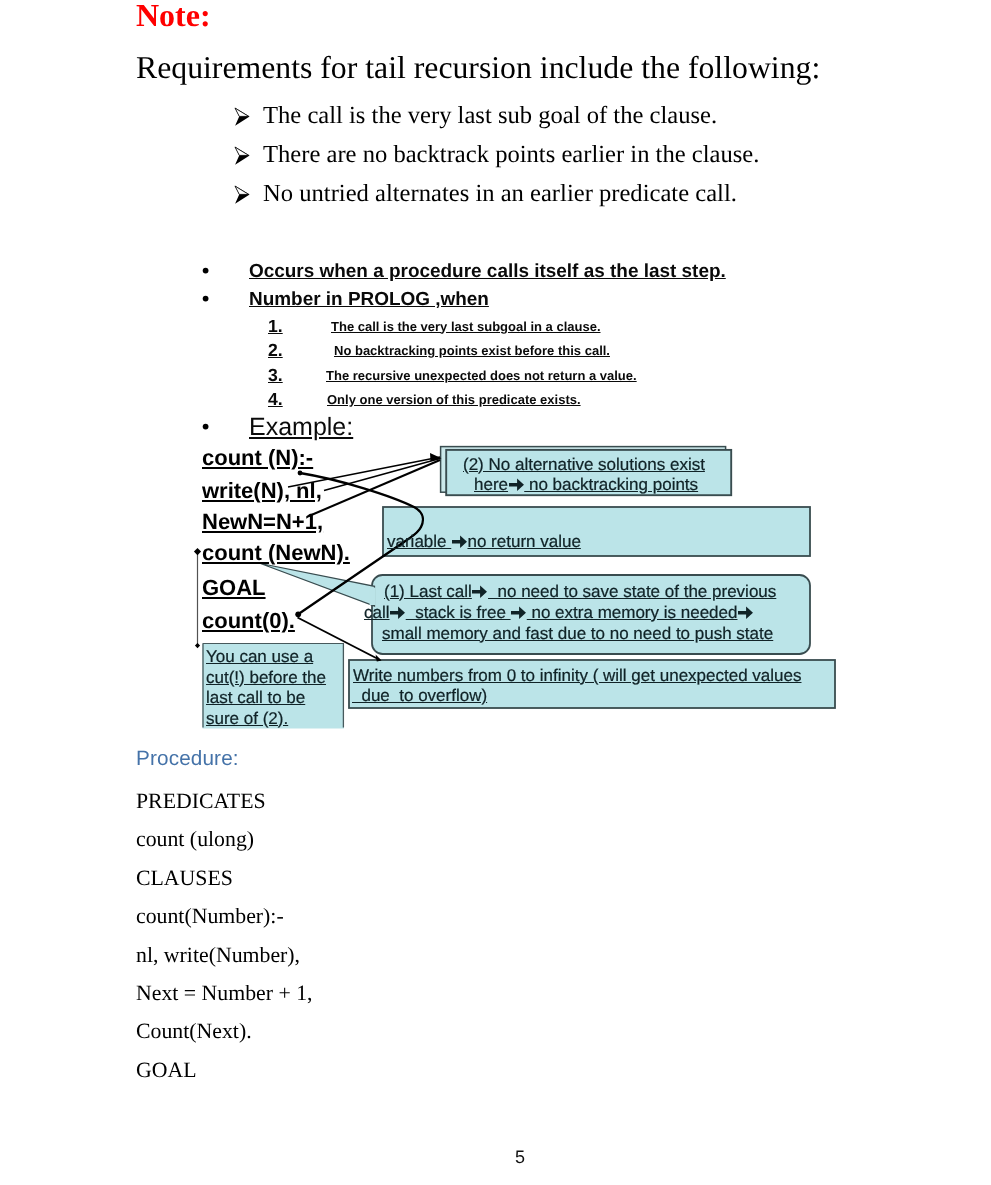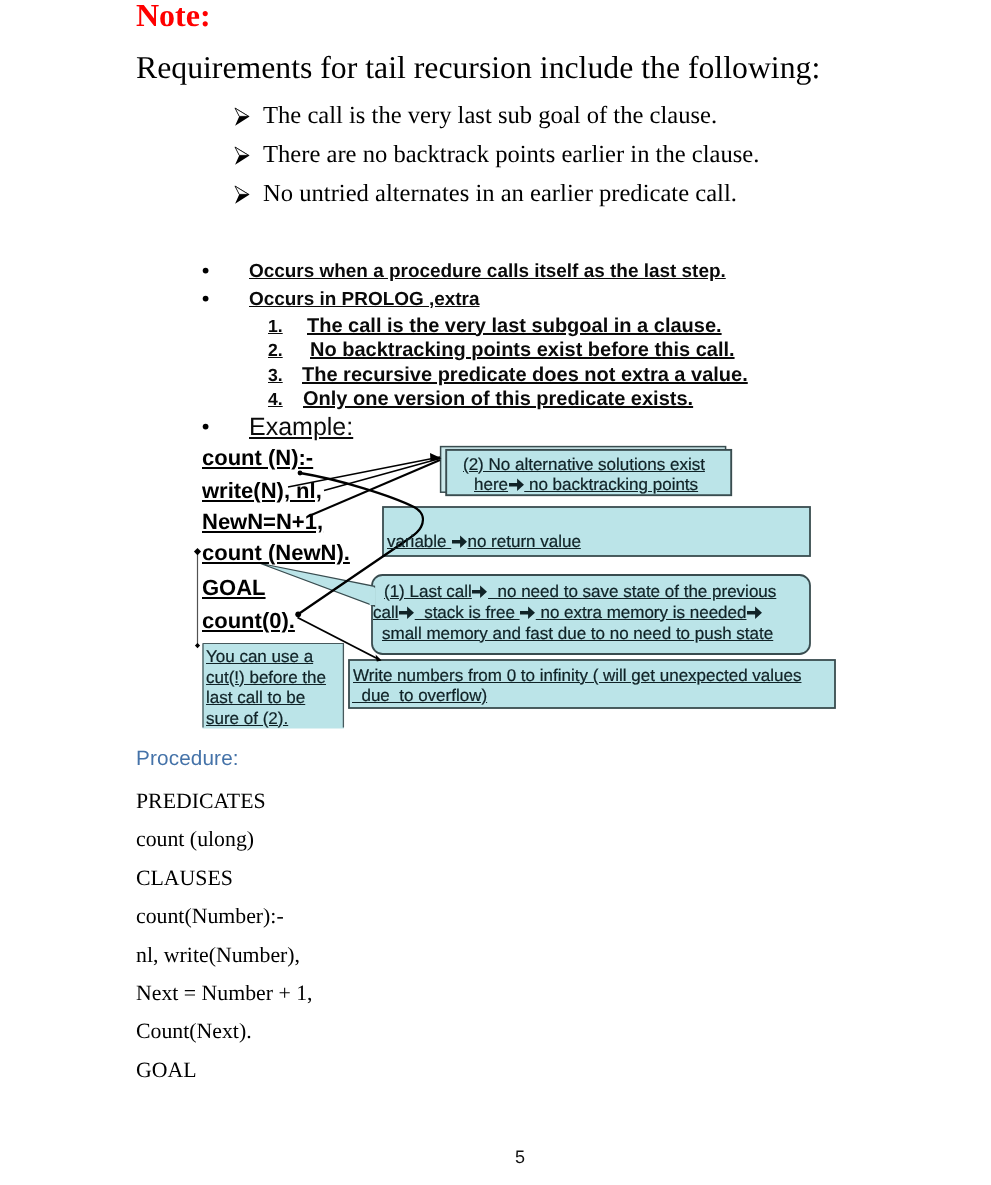--- a/index.html
+++ b/index.html
@@ -21,21 +21,21 @@
   .figsvg{position:absolute;left:0;top:0;}
 
   .proc{position:absolute;left:136px;top:746px;font-size:20.7px;line-height:26px;
         font-weight:normal;color:#4472a8;font-family:"Liberation Sans",sans-serif;letter-spacing:0.15px;}
   .codeblock{position:absolute;left:136px;top:782px;}
   .cl{height:38.4px;font-size:21.8px;line-height:38.4px;color:#000;white-space:nowrap;}
 
   .fx{position:absolute;white-space:pre;font-family:"Liberation Sans",sans-serif;color:#111;text-decoration:underline;}
   .fb1{font-size:18.95px;line-height:20px;font-weight:bold;}
   .fnum{font-size:17.6px;line-height:19px;font-weight:bold;}
-  .fnt{font-size:20px;line-height:19px;font-weight:bold;}
+  .fnt{font-size:13px;line-height:19px;font-weight:bold;margin-left:24px;}
   .fex{font-size:25px;line-height:20px;}
   .fcode{font-size:22px;line-height:26px;font-weight:bold;color:#000;}
   .fcb{font-size:17.0px;line-height:19px;color:#16282c;-webkit-text-stroke:0.22px #16282c;}
   .warrow{display:inline-block;vertical-align:-0.11em;margin:0 0.5px;}
   .pageno{position:absolute;left:0;top:1147px;width:1040px;text-align:center;
           font-size:18px;font-family:"Liberation Sans",sans-serif;color:#111;}
 </style>
 </head>
 <body>
 
@@ -101,28 +101,28 @@
       <circle cx="205.6" cy="270.6" r="2.9" fill="#000"></circle>
       <circle cx="205.6" cy="298.6" r="2.9" fill="#000"></circle>
       <circle cx="205.6" cy="426.6" r="2.9" fill="#000"></circle>
 
       <line x1="197.5" y1="551" x2="197.5" y2="646" stroke="#555" stroke-width="1.2"></line>
       <path d="M 197.5 548 l 3.6 3.6 l -3.6 3.6 l -3.6 -3.6 z" fill="#000"></path>
       <path d="M 197.5 643 l 2.6 2.6 l -2.6 2.6 l -2.6 -2.6 z" fill="#000"></path>
     </svg>
 
     <div class="fx fb1" style="left:249px;top:262px">Occurs when a procedure calls itself as the last step.</div>
-    <div class="fx fb1" style="left:249px;top:290px">Occurs in PROLOG ,extra</div>
+    <div class="fx fb1" style="left:249px;top:290px">Number in PROLOG ,when</div>
 
     <div class="fx fnum" style="left:268px;top:316.5px">1.</div>
     <div class="fx fnt" style="left:307px;top:316.5px">The call is the very last subgoal in a clause.</div>
     <div class="fx fnum" style="left:268px;top:341.3px">2.</div>
     <div class="fx fnt" style="left:310px;top:341.3px">No backtracking points exist before this call.</div>
     <div class="fx fnum" style="left:268px;top:365.6px">3.</div>
-    <div class="fx fnt" style="left:302px;top:365.6px">The recursive predicate does not extra a value.</div>
+    <div class="fx fnt" style="left:302px;top:365.6px">The recursive unexpected does not return a value.</div>
     <div class="fx fnum" style="left:268px;top:390.4px">4.</div>
     <div class="fx fnt" style="left:303px;top:390.4px">Only one version of this predicate exists.</div>
 
     <div class="fx fex" style="left:249px;top:416.5px">Example:</div>
 
     <div class="fx fcode" style="left:202px;top:444.5px">count (N):-</div>
     <div class="fx fcode" style="left:202px;top:477.5px">write(N), nl,</div>
     <div class="fx fcode" style="left:202px;top:508.5px">NewN=N+1,</div>
     <div class="fx fcode" style="left:202px;top:540px">count (NewN).</div>
     <div class="fx fcode" style="left:202px;top:575px">GOAL</div>
@@ -133,21 +133,21 @@
           <path d="M0 4.9 H8.1 V0.5 L15.0 6.7 L8.1 12.9 V8.5 H0 Z" fill="currentColor"></path>
         </svg> no backtracking points</div>
 
     <div class="fx fcb" style="left:387px;top:532px">variable <svg class="warrow" viewBox="0 0 15.2 13.4" width="15.2" height="13.4" aria-hidden="true">
           <path d="M0 4.9 H8.1 V0.5 L15.0 6.7 L8.1 12.9 V8.5 H0 Z" fill="currentColor"></path>
         </svg>no return value</div>
 
     <div class="fx fcb" style="left:384px;top:582px">(1) Last call<svg class="warrow" viewBox="0 0 15.2 13.4" width="15.2" height="13.4" aria-hidden="true">
           <path d="M0 4.9 H8.1 V0.5 L15.0 6.7 L8.1 12.9 V8.5 H0 Z" fill="currentColor"></path>
         </svg>  no need to save state of the previous</div>
-    <div class="fx fcb" style="left:373px;top:603px">call<svg class="warrow" viewBox="0 0 15.2 13.4" width="15.2" height="13.4" aria-hidden="true">
+    <div class="fx fcb" style="left:364px;top:603px">call<svg class="warrow" viewBox="0 0 15.2 13.4" width="15.2" height="13.4" aria-hidden="true">
           <path d="M0 4.9 H8.1 V0.5 L15.0 6.7 L8.1 12.9 V8.5 H0 Z" fill="currentColor"></path>
         </svg>  stack is free <svg class="warrow" viewBox="0 0 15.2 13.4" width="15.2" height="13.4" aria-hidden="true">
           <path d="M0 4.9 H8.1 V0.5 L15.0 6.7 L8.1 12.9 V8.5 H0 Z" fill="currentColor"></path>
         </svg> no extra memory is needed<svg class="warrow" viewBox="0 0 15.2 13.4" width="15.2" height="13.4" aria-hidden="true">
           <path d="M0 4.9 H8.1 V0.5 L15.0 6.7 L8.1 12.9 V8.5 H0 Z" fill="currentColor"></path>
         </svg></div>
     <div class="fx fcb" style="left:382px;top:624px">small memory and fast due to no need to push state</div>
 
     <div class="fx fcb" style="left:206px;top:647px">You can use a</div>
     <div class="fx fcb" style="left:206px;top:667.5px">cut(!) before the</div>

